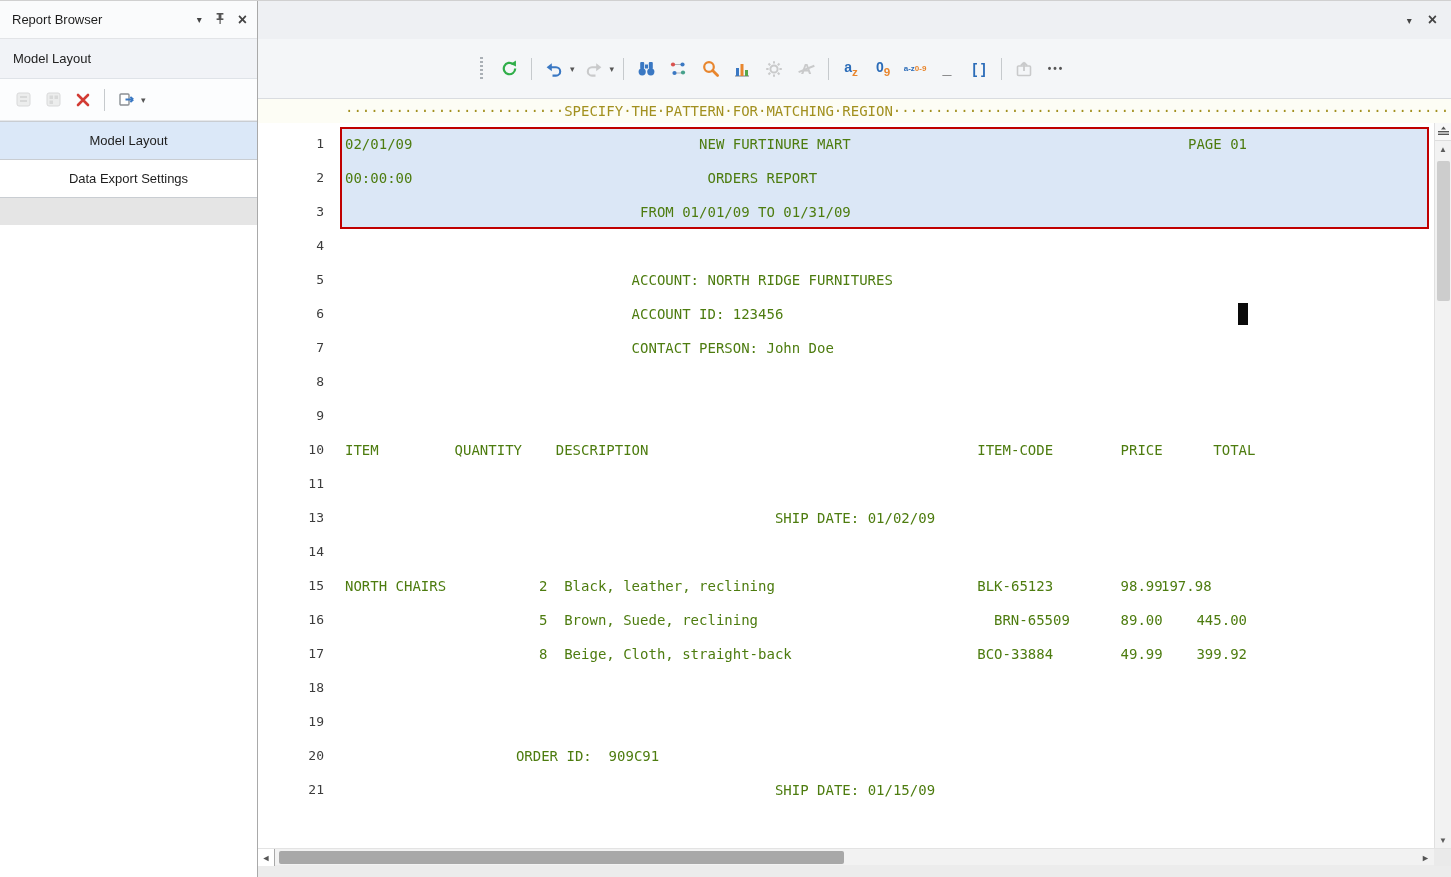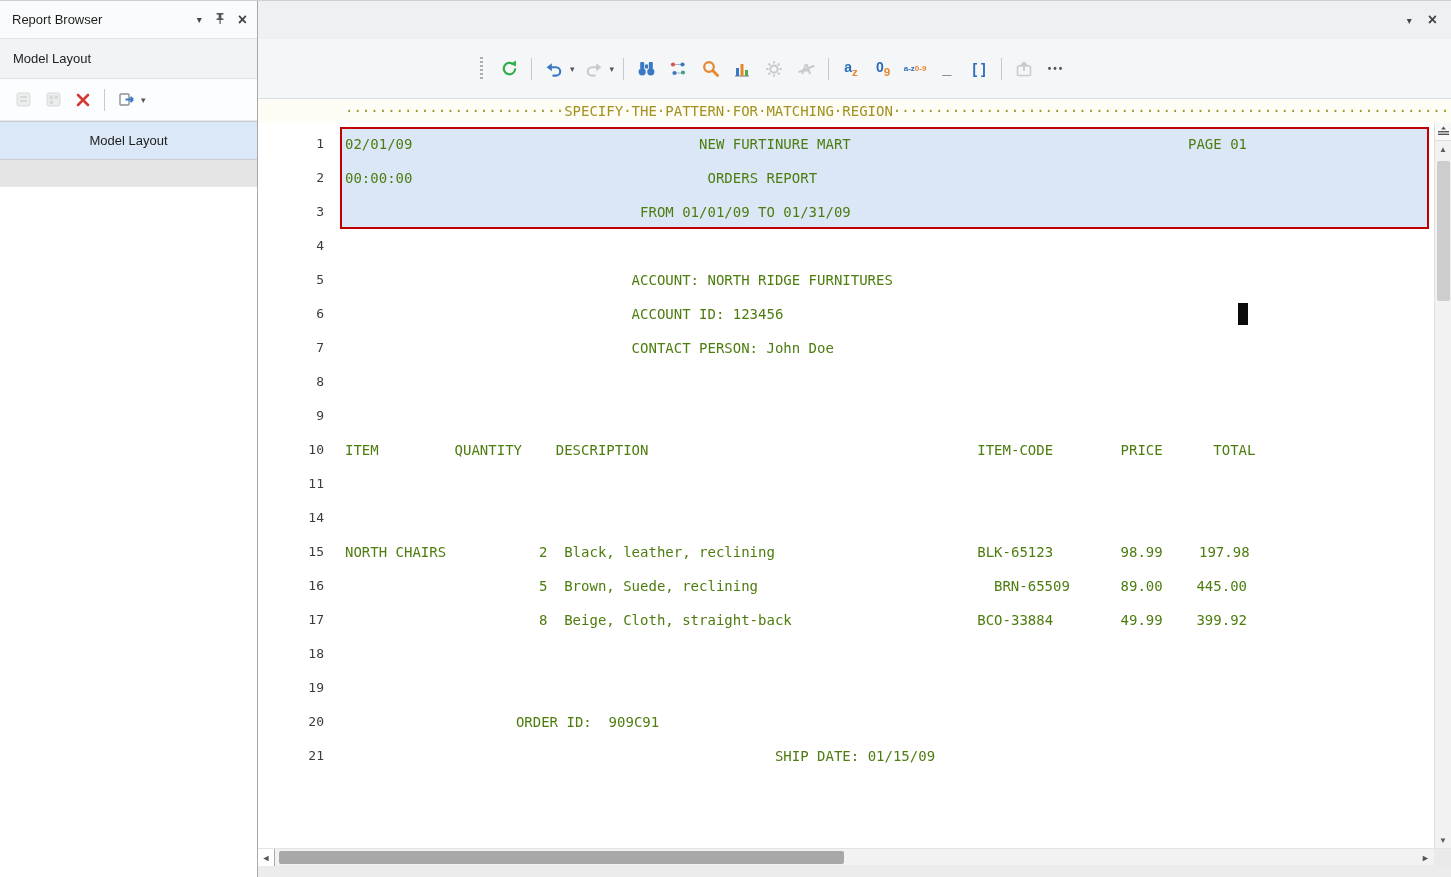--- a/index.html
+++ b/index.html
@@ -145,20 +145,23 @@
               <rect x="2" y="3" width="9" height="11" rx="1" fill="#fff" stroke="#8a8f94" stroke-width="1.4"></rect>
               <path d="M7.5 8.5 H15.3 M15.3 8.5 L12.4 5.8 M15.3 8.5 L12.4 11.2" stroke="#3a78c3" stroke-width="1.8" fill="none"></path>
             </svg>
           </div>
           <div class="tb-caret">▾</div>
         </div>
     </div>
     <div class="lp-tab active">
       <span>Model Layout</span>
     </div>
+    <div class="lp-tab">
+      <span>Data Export Settings</span>
+    </div>
     <div class="lp-gray"></div>
   </aside>
 
   <section class="main">
     <div class="tabbar">
       <div class="tab-controls">
         <span class="caret">▾</span>
         <span class="xbtn">×</span>
       </div>
     </div>
@@ -338,32 +341,38 @@
               <span class="seg" style="left: 637.25px;">ITEM-CODE</span>
               <span class="seg" style="left: 780.56px;">PRICE</span>
               <span class="seg" style="left: 873.29px;">TOTAL</span>
             </div>
           </div>
           <div class="row">
             <div class="gut">11</div>
             <div class="ltext"></div>
           </div>
           <div class="row">
+            <div class="gut">13</div>
+            <div class="ltext">
+              <span class="seg" style="left: 434.93px;">SHIP DATE: 01/02/09</span>
+            </div>
+          </div>
+          <div class="row">
             <div class="gut">14</div>
             <div class="ltext"></div>
           </div>
           <div class="row">
             <div class="gut">15</div>
             <div class="ltext">
               <span class="seg" style="left: 5px;">NORTH CHAIRS</span>
               <span class="seg" style="left: 198.89px;">2</span>
               <span class="seg" style="left: 224.18px;">Black, leather, reclining</span>
               <span class="seg" style="left: 637.25px;">BLK-65123</span>
               <span class="seg" style="left: 780.56px;">98.99</span>
-              <span class="seg" style="left: 859px;">197.98</span>
+              <span class="seg" style="left: 821px;">197.98</span>
             </div>
           </div>
           <div class="row">
             <div class="gut">16</div>
             <div class="ltext">
               <span class="seg" style="left: 198.89px;">5</span>
               <span class="seg" style="left: 224.18px;">Brown, Suede, reclining</span>
               <span class="seg" style="left: 654px;">BRN-65509</span>
               <span class="seg" style="left: 780.56px;">89.00</span>
               <span class="seg" style="left: 856.43px;">445.00</span>

